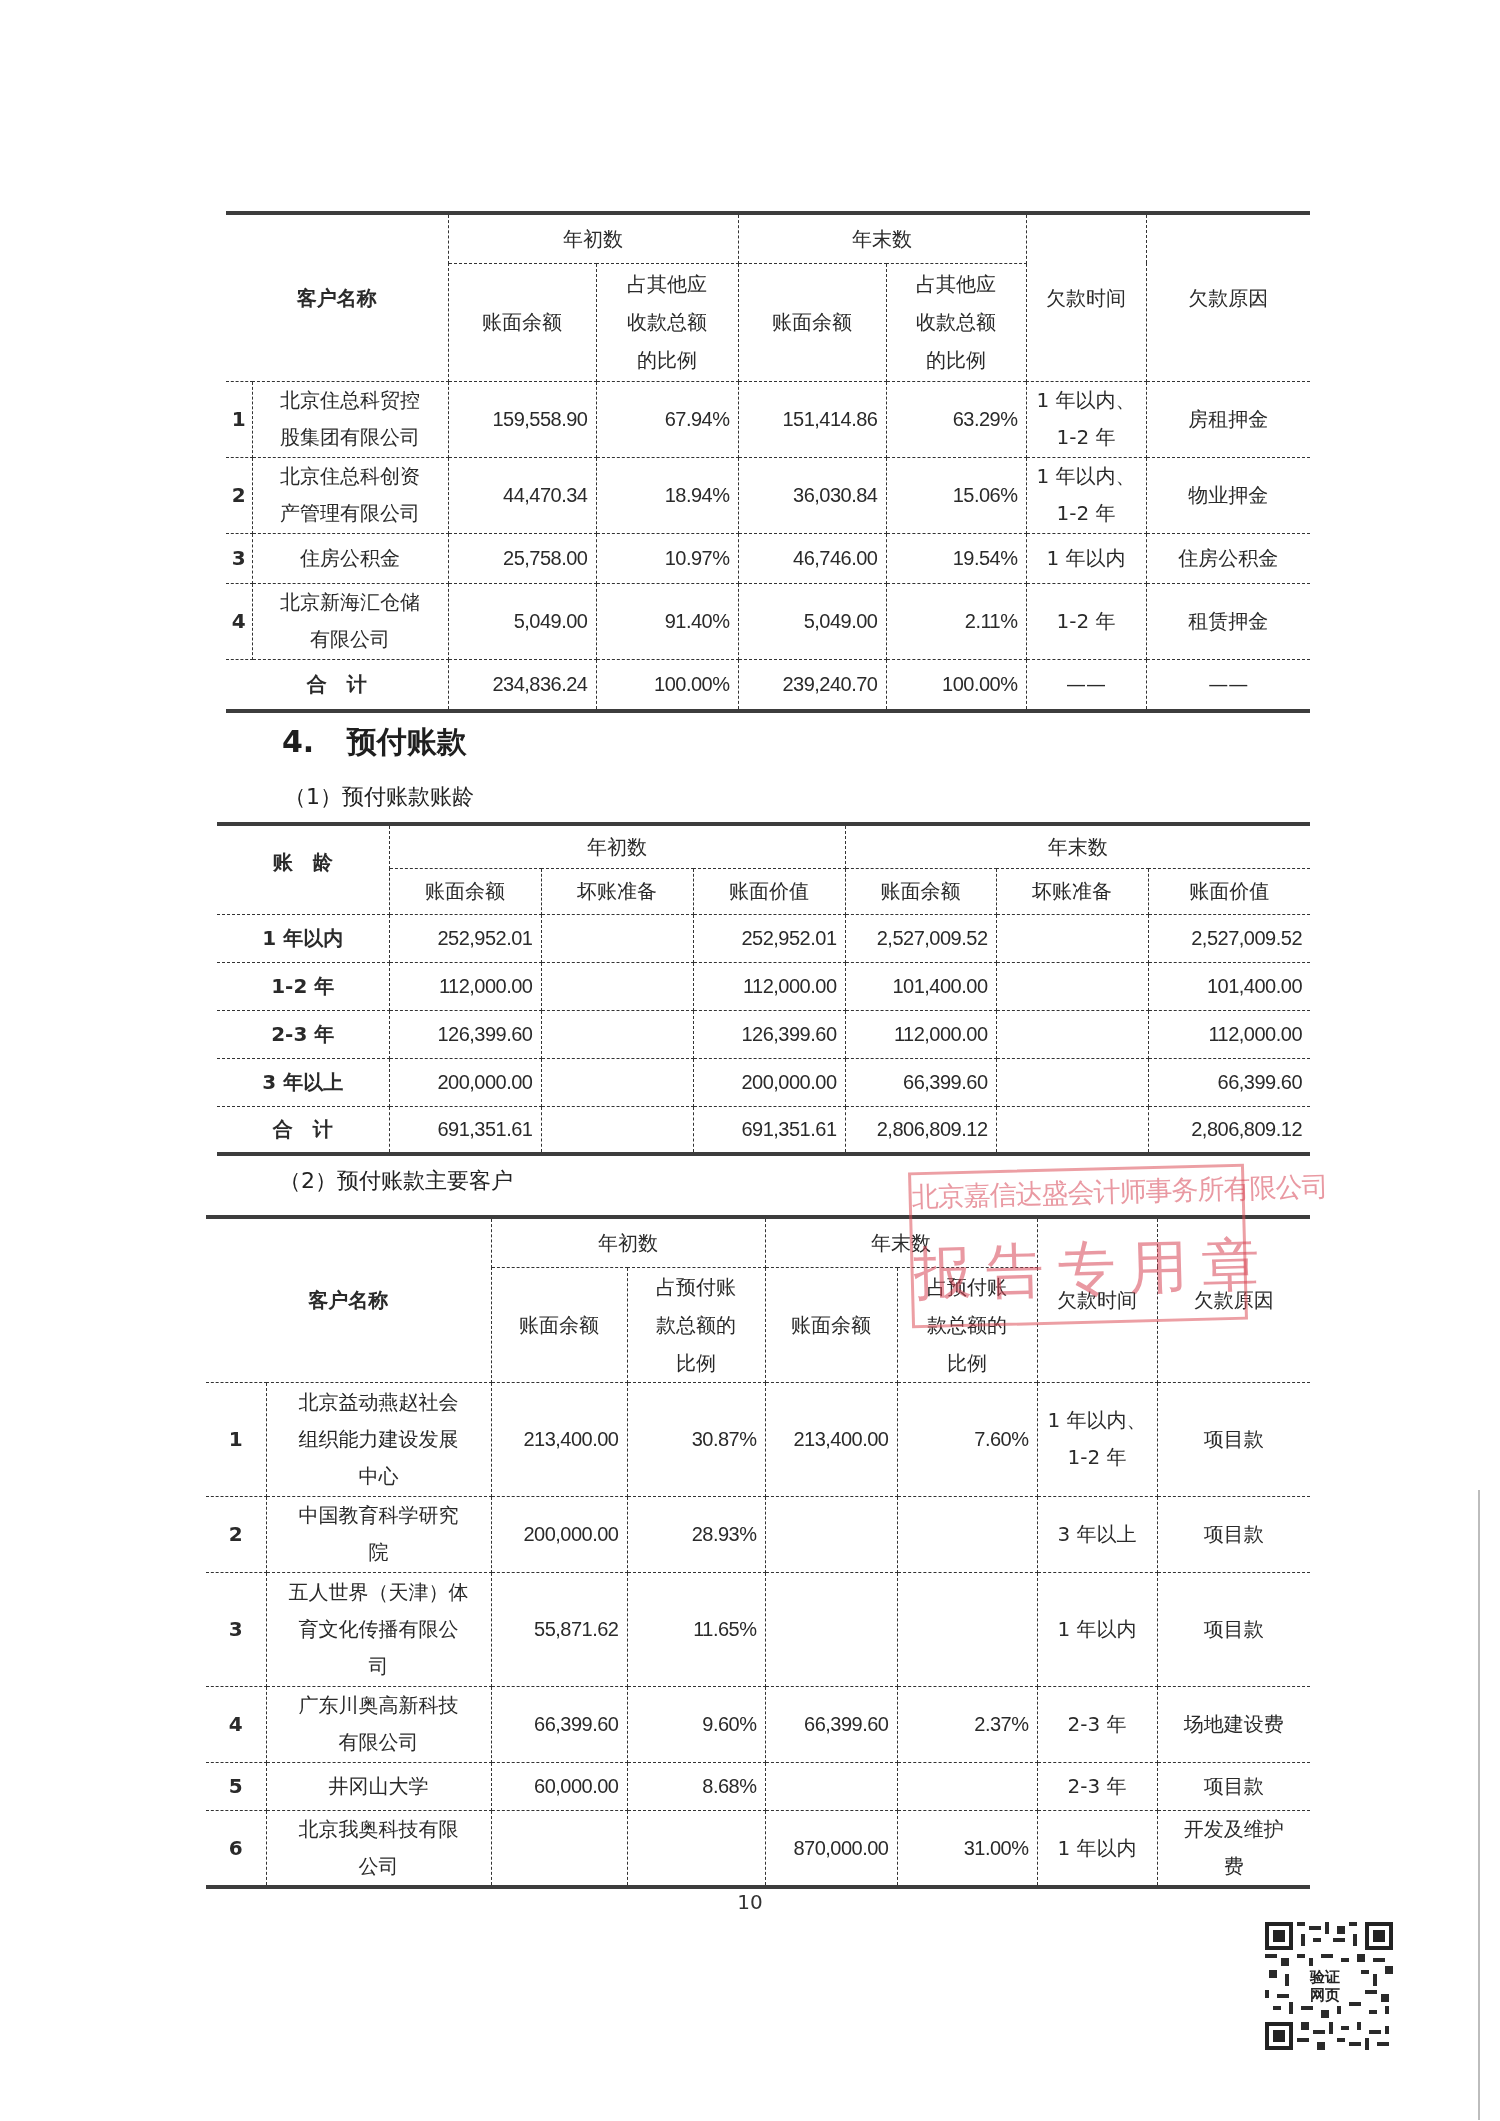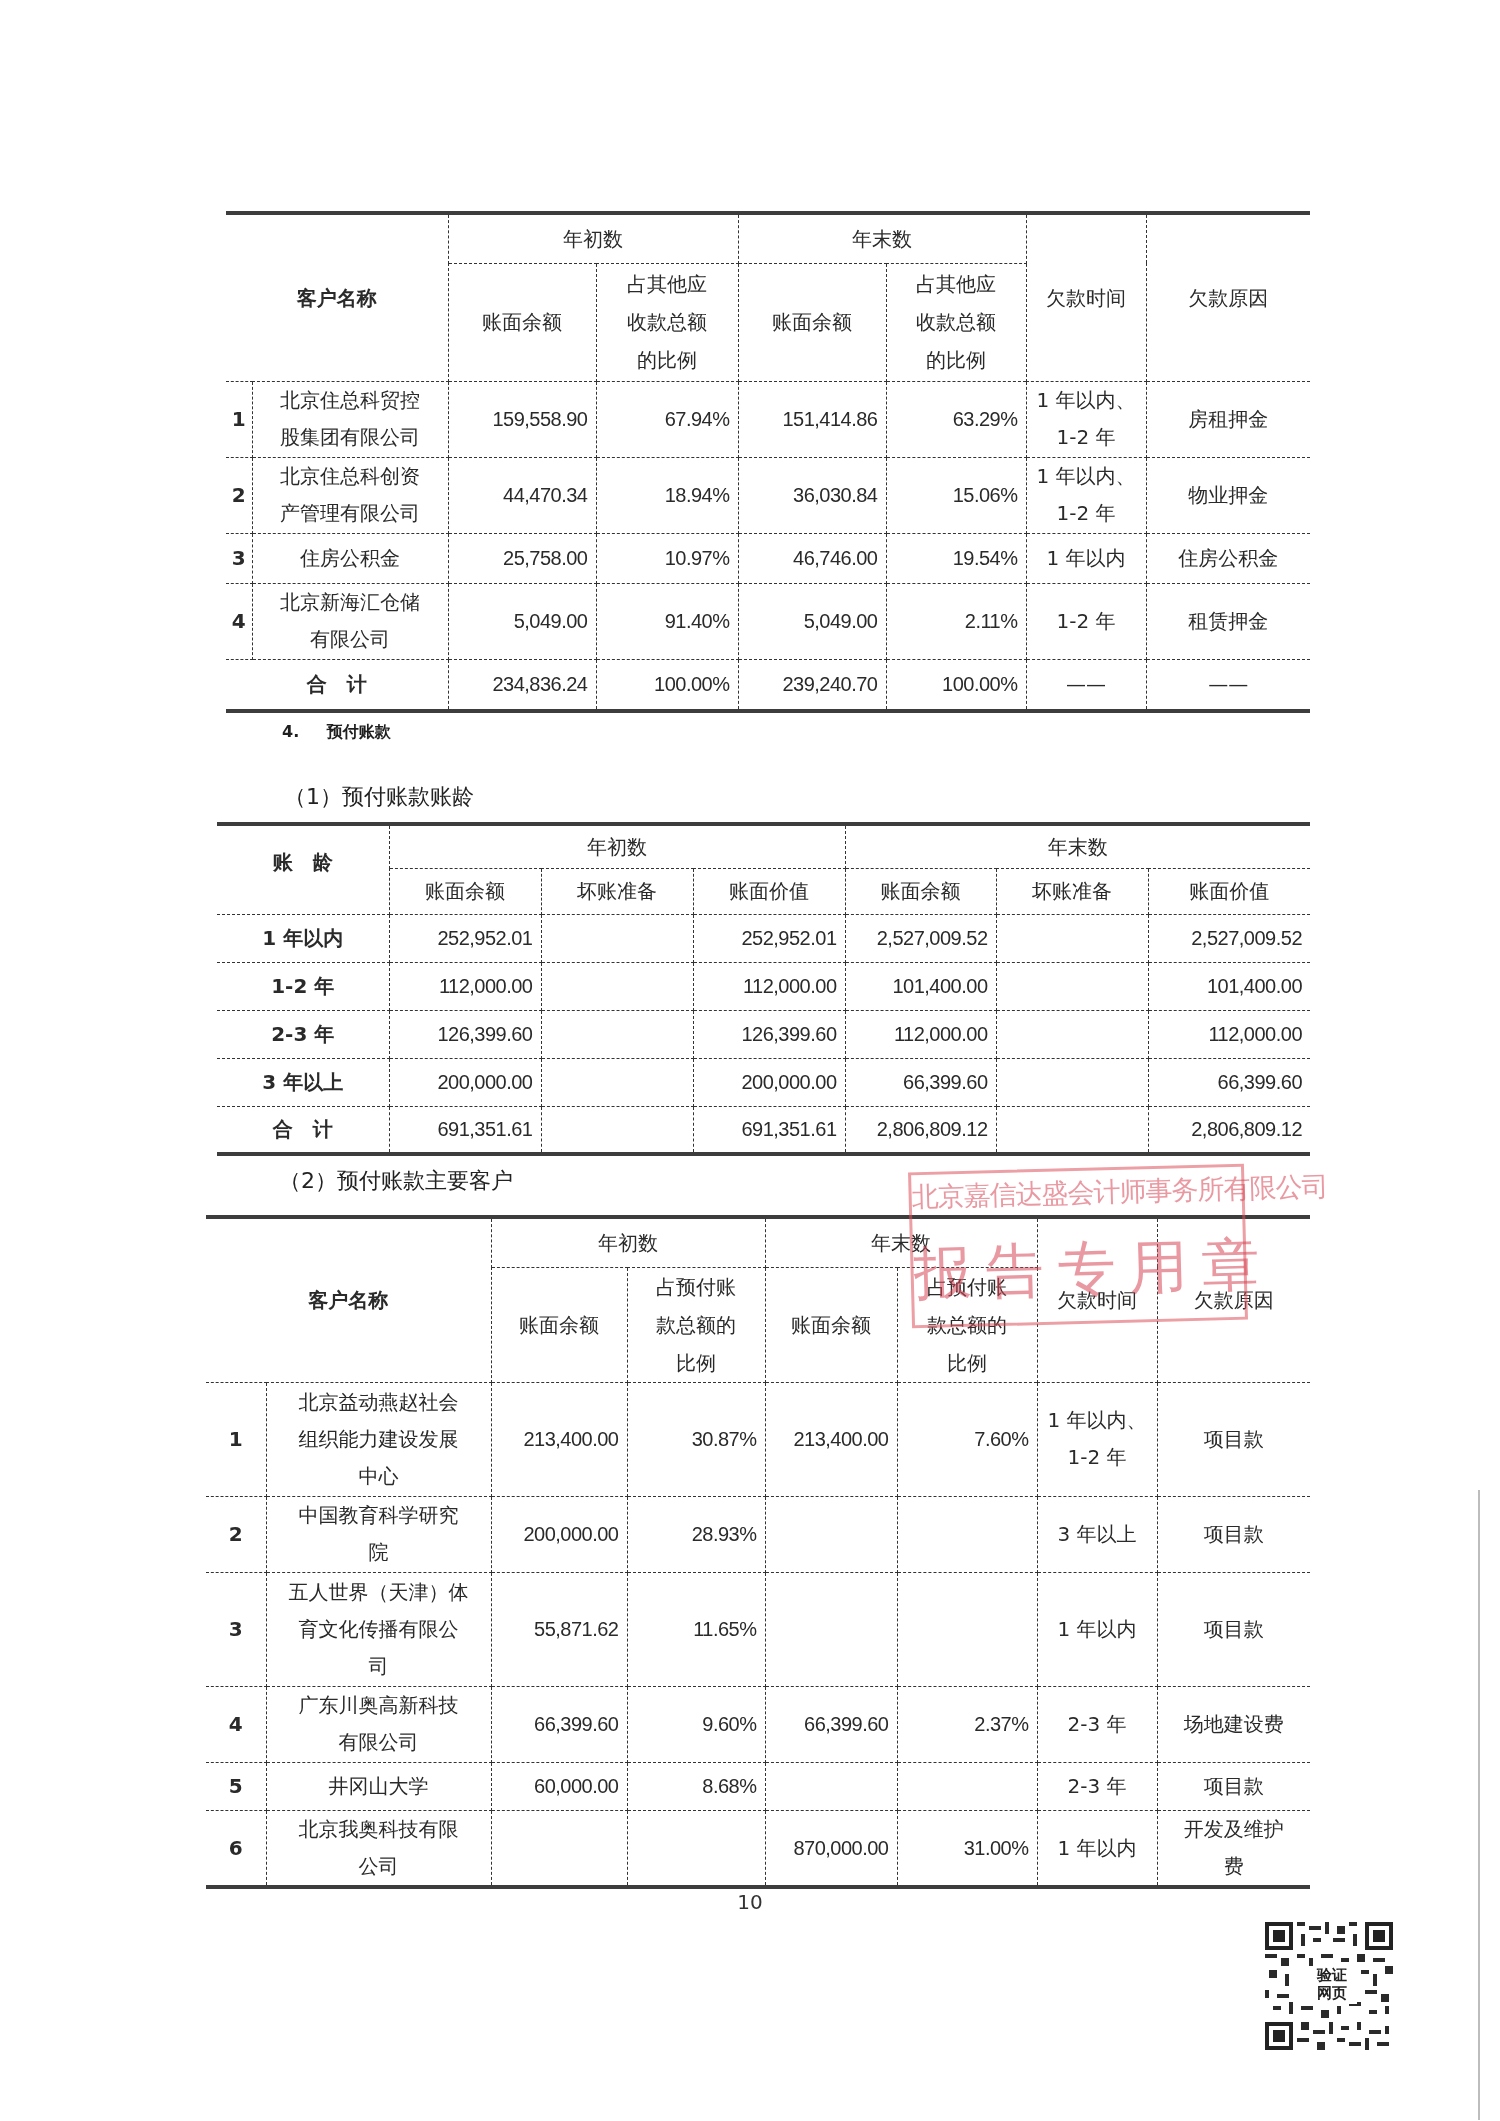--- a/index.html
+++ b/index.html
@@ -10,21 +10,21 @@
   table.fin td { border:1.5px dashed #333; padding:0 8px; vertical-align:middle; line-height:36px; }
   table.fin tr.top td { border-top:4px solid #3d3d3d; }
   table.fin tr.bot td { border-bottom:4px solid #3d3d3d; }
   table.fin td.first { border-left:none;font-weight:bold; }
   table.fin td.last { border-right:none; }
   .c { text-align:center; }
   .r { text-align:right; font-family:"Liberation Sans Narrow","Liberation Sans",sans-serif; letter-spacing:-0.5px; }
   .l { text-align:center; }
   .name { line-height:37px !important; }
   .hdr { line-height:38px !important; }
-  .heading { font-size:16px; font-weight:bold; color:#1e1e1e; }
+  .heading { font-size:30px; font-weight:bold; color:#1e1e1e; }
   .subheading { font-size:22px; color:#222; }
   .pageno { font-size:20px; color:#333; }
   .stamp { border:3px solid rgba(220,80,90,0.55); color:rgba(215,70,85,0.55); }
   .scanline { background:#bdbdbd; width:2px; }
 </style>
 </head>
 <body>
 
 <table class="fin" style="left:226px; top:211px; width:1084px;">
   <colgroup>
@@ -406,19 +406,19 @@
         <rect x="26" y="27" width="3" height="1"></rect>
         <rect x="30" y="26" width="1" height="2"></rect>
       <rect x="8" y="29" width="3" height="1"></rect>
         <rect x="13" y="30" width="2" height="2"></rect>
         <rect x="18" y="29" width="2" height="1"></rect>
         <rect x="21" y="30" width="3" height="1"></rect>
         <rect x="25" y="29" width="1" height="3"></rect>
         <rect x="28" y="30" width="3" height="1"></rect>
     </g>
   </svg>
-  <div style="position:absolute; left:52px; top:46px; width:40px; height:36px; background:#fff; font-size:15px; line-height:18px; text-align:left; font-weight:bold; color:#222;font-family:Liberation Mono, monospace;">
+  <div style="position:absolute; left:40px; top:46px; width:40px; height:36px; background:#fff; font-size:15px; line-height:18px; text-align:center; font-weight:bold; color:#222;">
     <div>验证</div>
     <div>网页</div>
   </div>
 </div>
 
 <div class="abs scanline" style="left:1478px; top:1490px; height:630px;"></div>
 
 </body></html>

